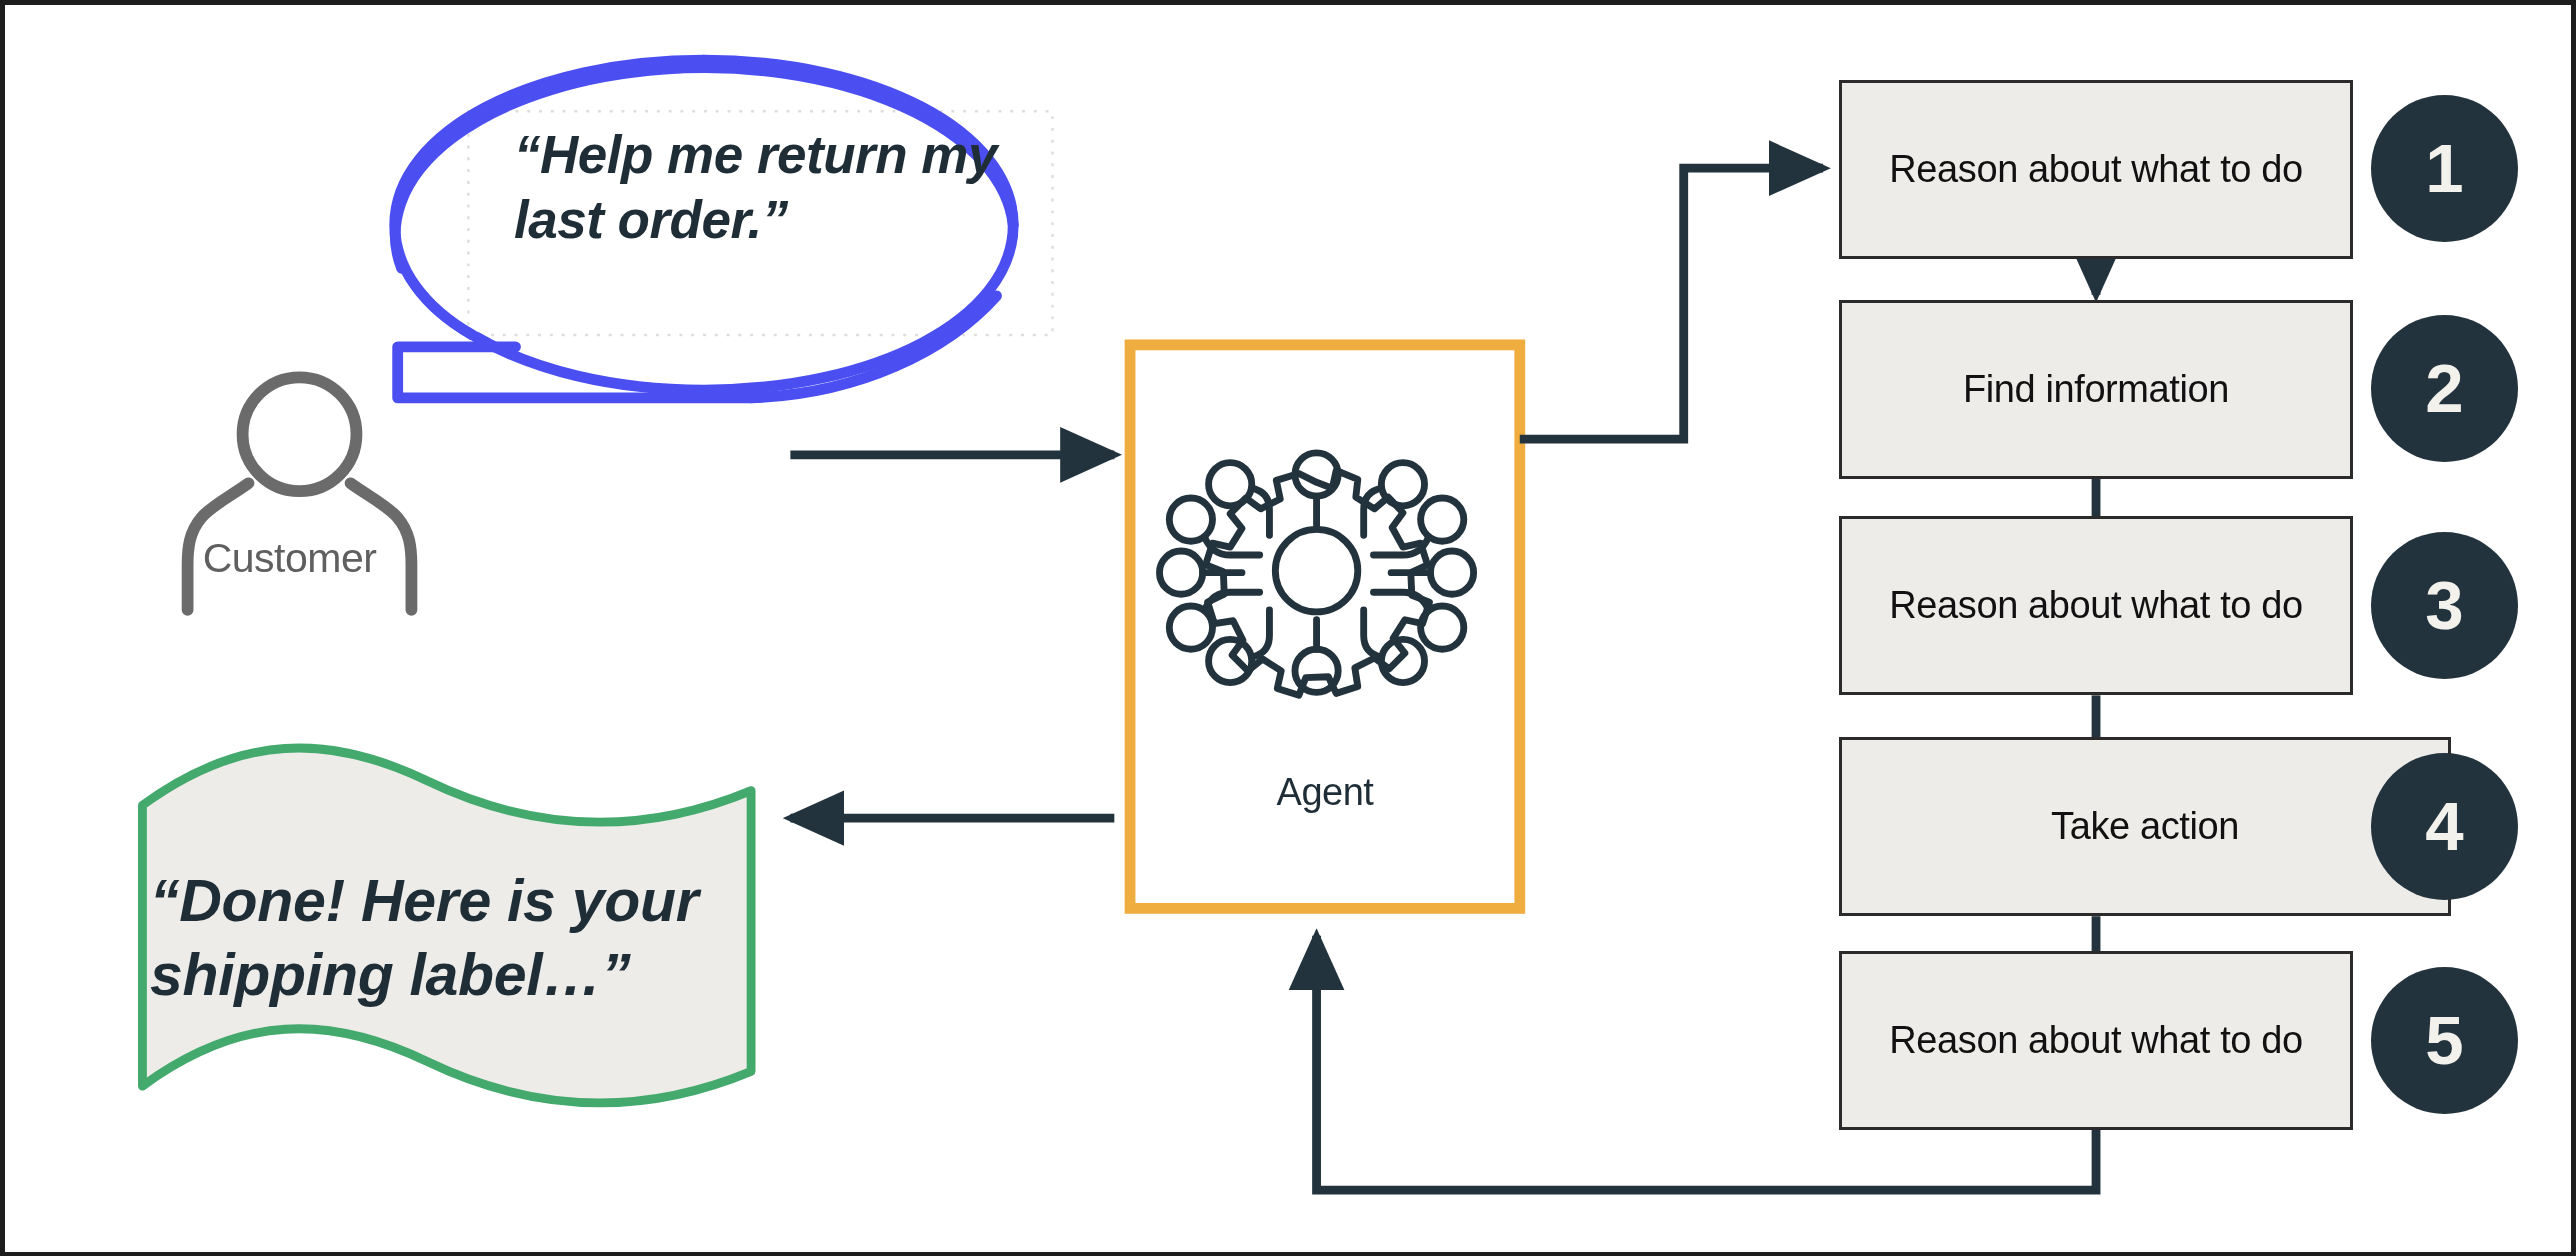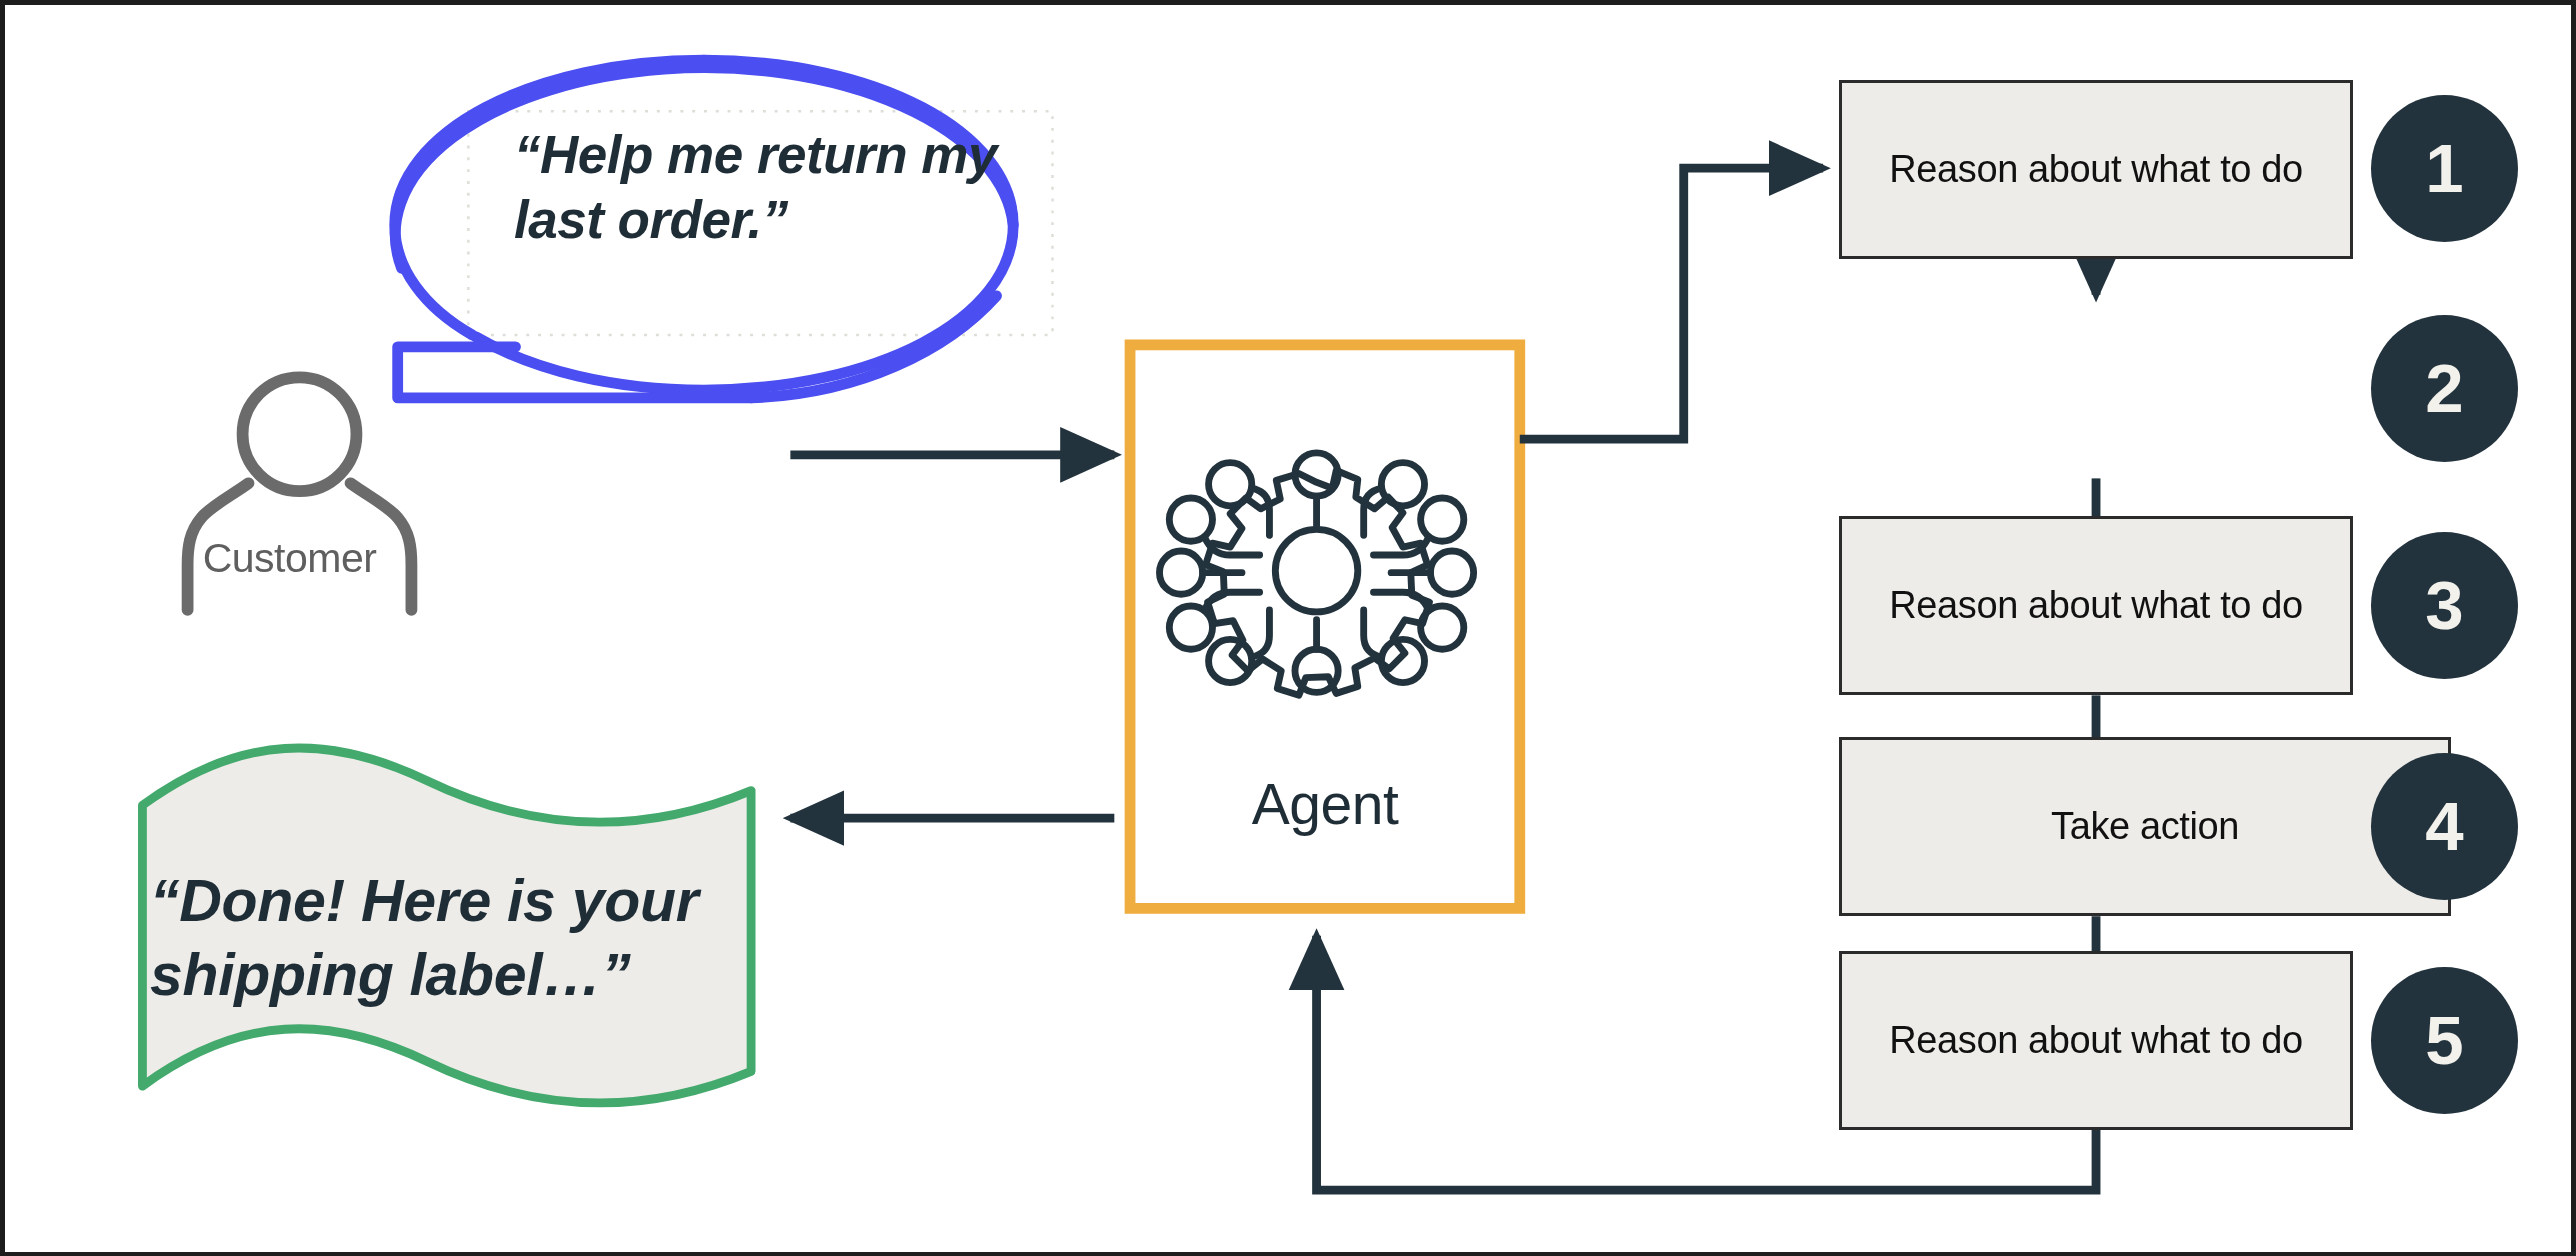--- a/index.html
+++ b/index.html
@@ -52,21 +52,21 @@
     font-size: 41px;
     color: #5f5f5f;
     letter-spacing: -0.5px;
   }
   
   #agent-label {
     left: 1125px;
     top: 766px;
     width: 390px;
     text-align: center;
-    font-size: 57px;
+    font-size: 38px;
     color: #1f2d37;
     letter-spacing: -0.5px;
   }
   
   #banner-text {
     left: 145px;
     top: 859px;
     width: 550px;
     font-style: italic;
     font-weight: 600;
@@ -221,20 +221,21 @@
 
   <div class="txt" id="bubble-text">“Help me return my last order.”</div>
 
   <div class="txt" id="customer-label">Customer</div>
 
   <div class="txt" id="agent-label">Agent</div>
 
   <div class="txt" id="banner-text">“Done! Here is your shipping label…”</div>
 
   <div class="step-box" style="left:1834px; top:75px; width:514px; height:179px;">Reason about what to do</div>
+  <div class="step-box" style="left:1834px; top:295px; width:514px; height:179px;">Find information</div>
   <div class="step-box" style="left:1834px; top:511px; width:514px; height:179px;">Reason about what to do</div>
   <div class="step-box" style="left:1834px; top:732px; width:612px; height:179px;">Take action</div>
   <div class="step-box" style="left:1834px; top:946px; width:514px; height:179px;">Reason about what to do</div>
 
   <div class="badge" style="left:2366px; top:90px;">1</div>
   <div class="badge" style="left:2366px; top:310px;">2</div>
   <div class="badge" style="left:2366px; top:527px;">3</div>
   <div class="badge" style="left:2366px; top:748px;">4</div>
   <div class="badge" style="left:2366px; top:962px;">5</div>
 

